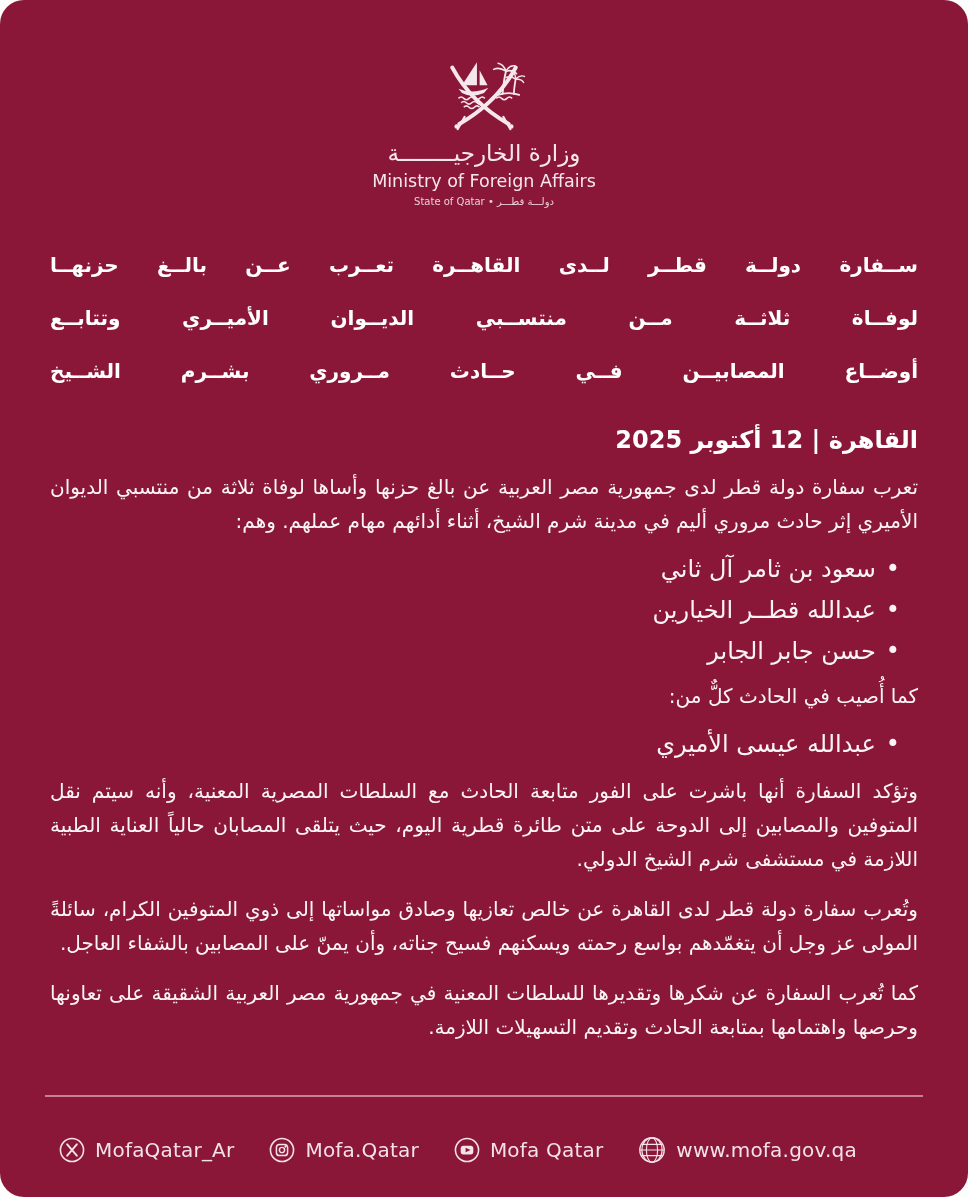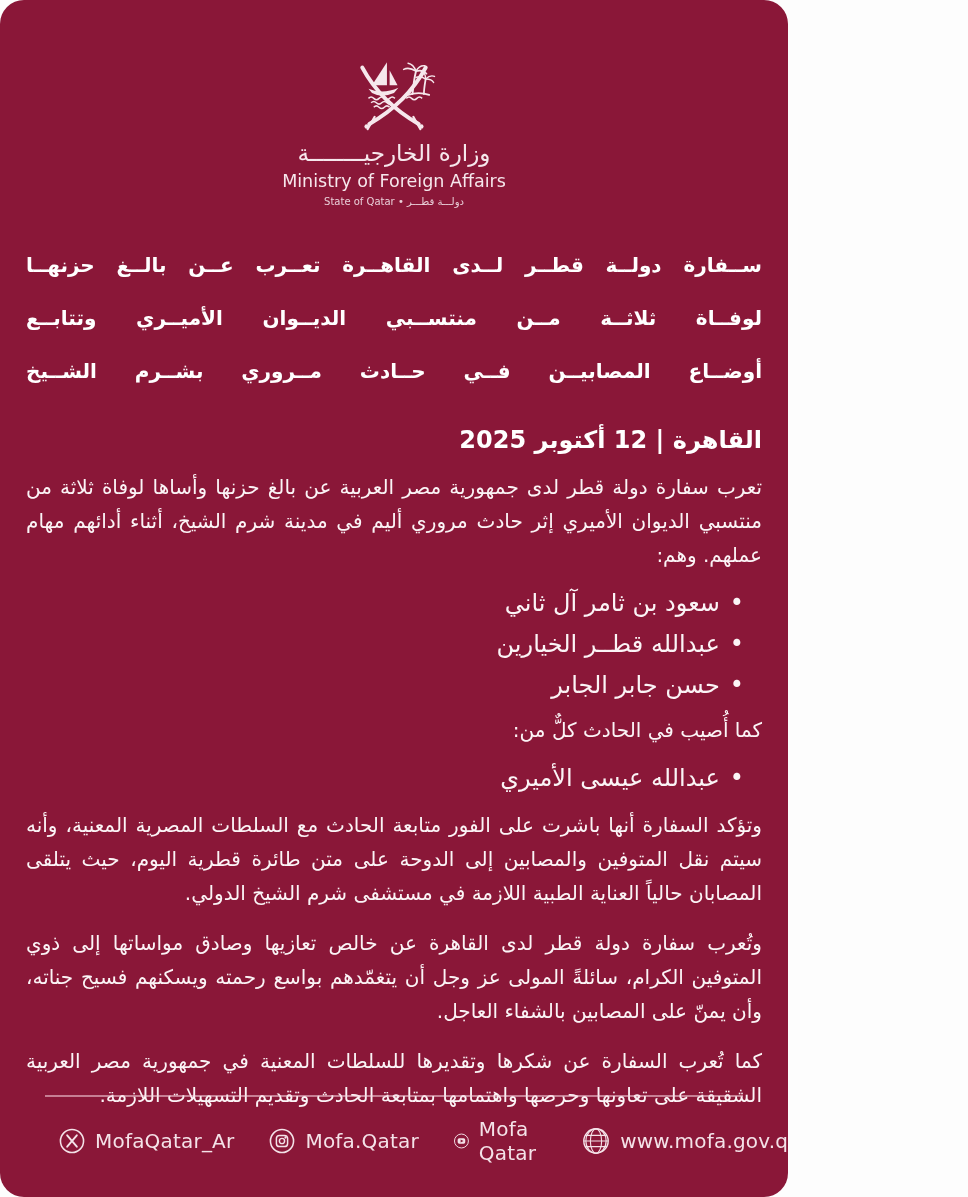--- a/index.html
+++ b/index.html
@@ -5,24 +5,24 @@
   * { margin: 0; padding: 0; box-sizing: border-box; }
   html, body { width: 968px; height: 1197px; }
   body {
     background: #fdfdfd;
     font-family: "DejaVu Sans", sans-serif;
     overflow: hidden;
   }
   .page { width: 968px; height: 1197px; background: #fdfdfd; }
   .card {
     position: relative;
-    width: 788px; height: 1197px;
+    width: 968px; height: 1197px;
     background: var(--brand, #8A1738);
     border-radius: 24px;
-    padding: 0 26px;
+    padding: 0 50px;
     overflow: hidden;
     direction: rtl;
   }
   
   .logo-block { text-align: center; padding-top: 50px; direction: ltr; }
   .emblem { display: block; margin: 0 auto; width: 118px; height: 88px; }
   .ministry-ar {
     color: #F6E7EC; font-size: 23px; margin-top: 2px;
     direction: rtl; letter-spacing: 0;
   }

